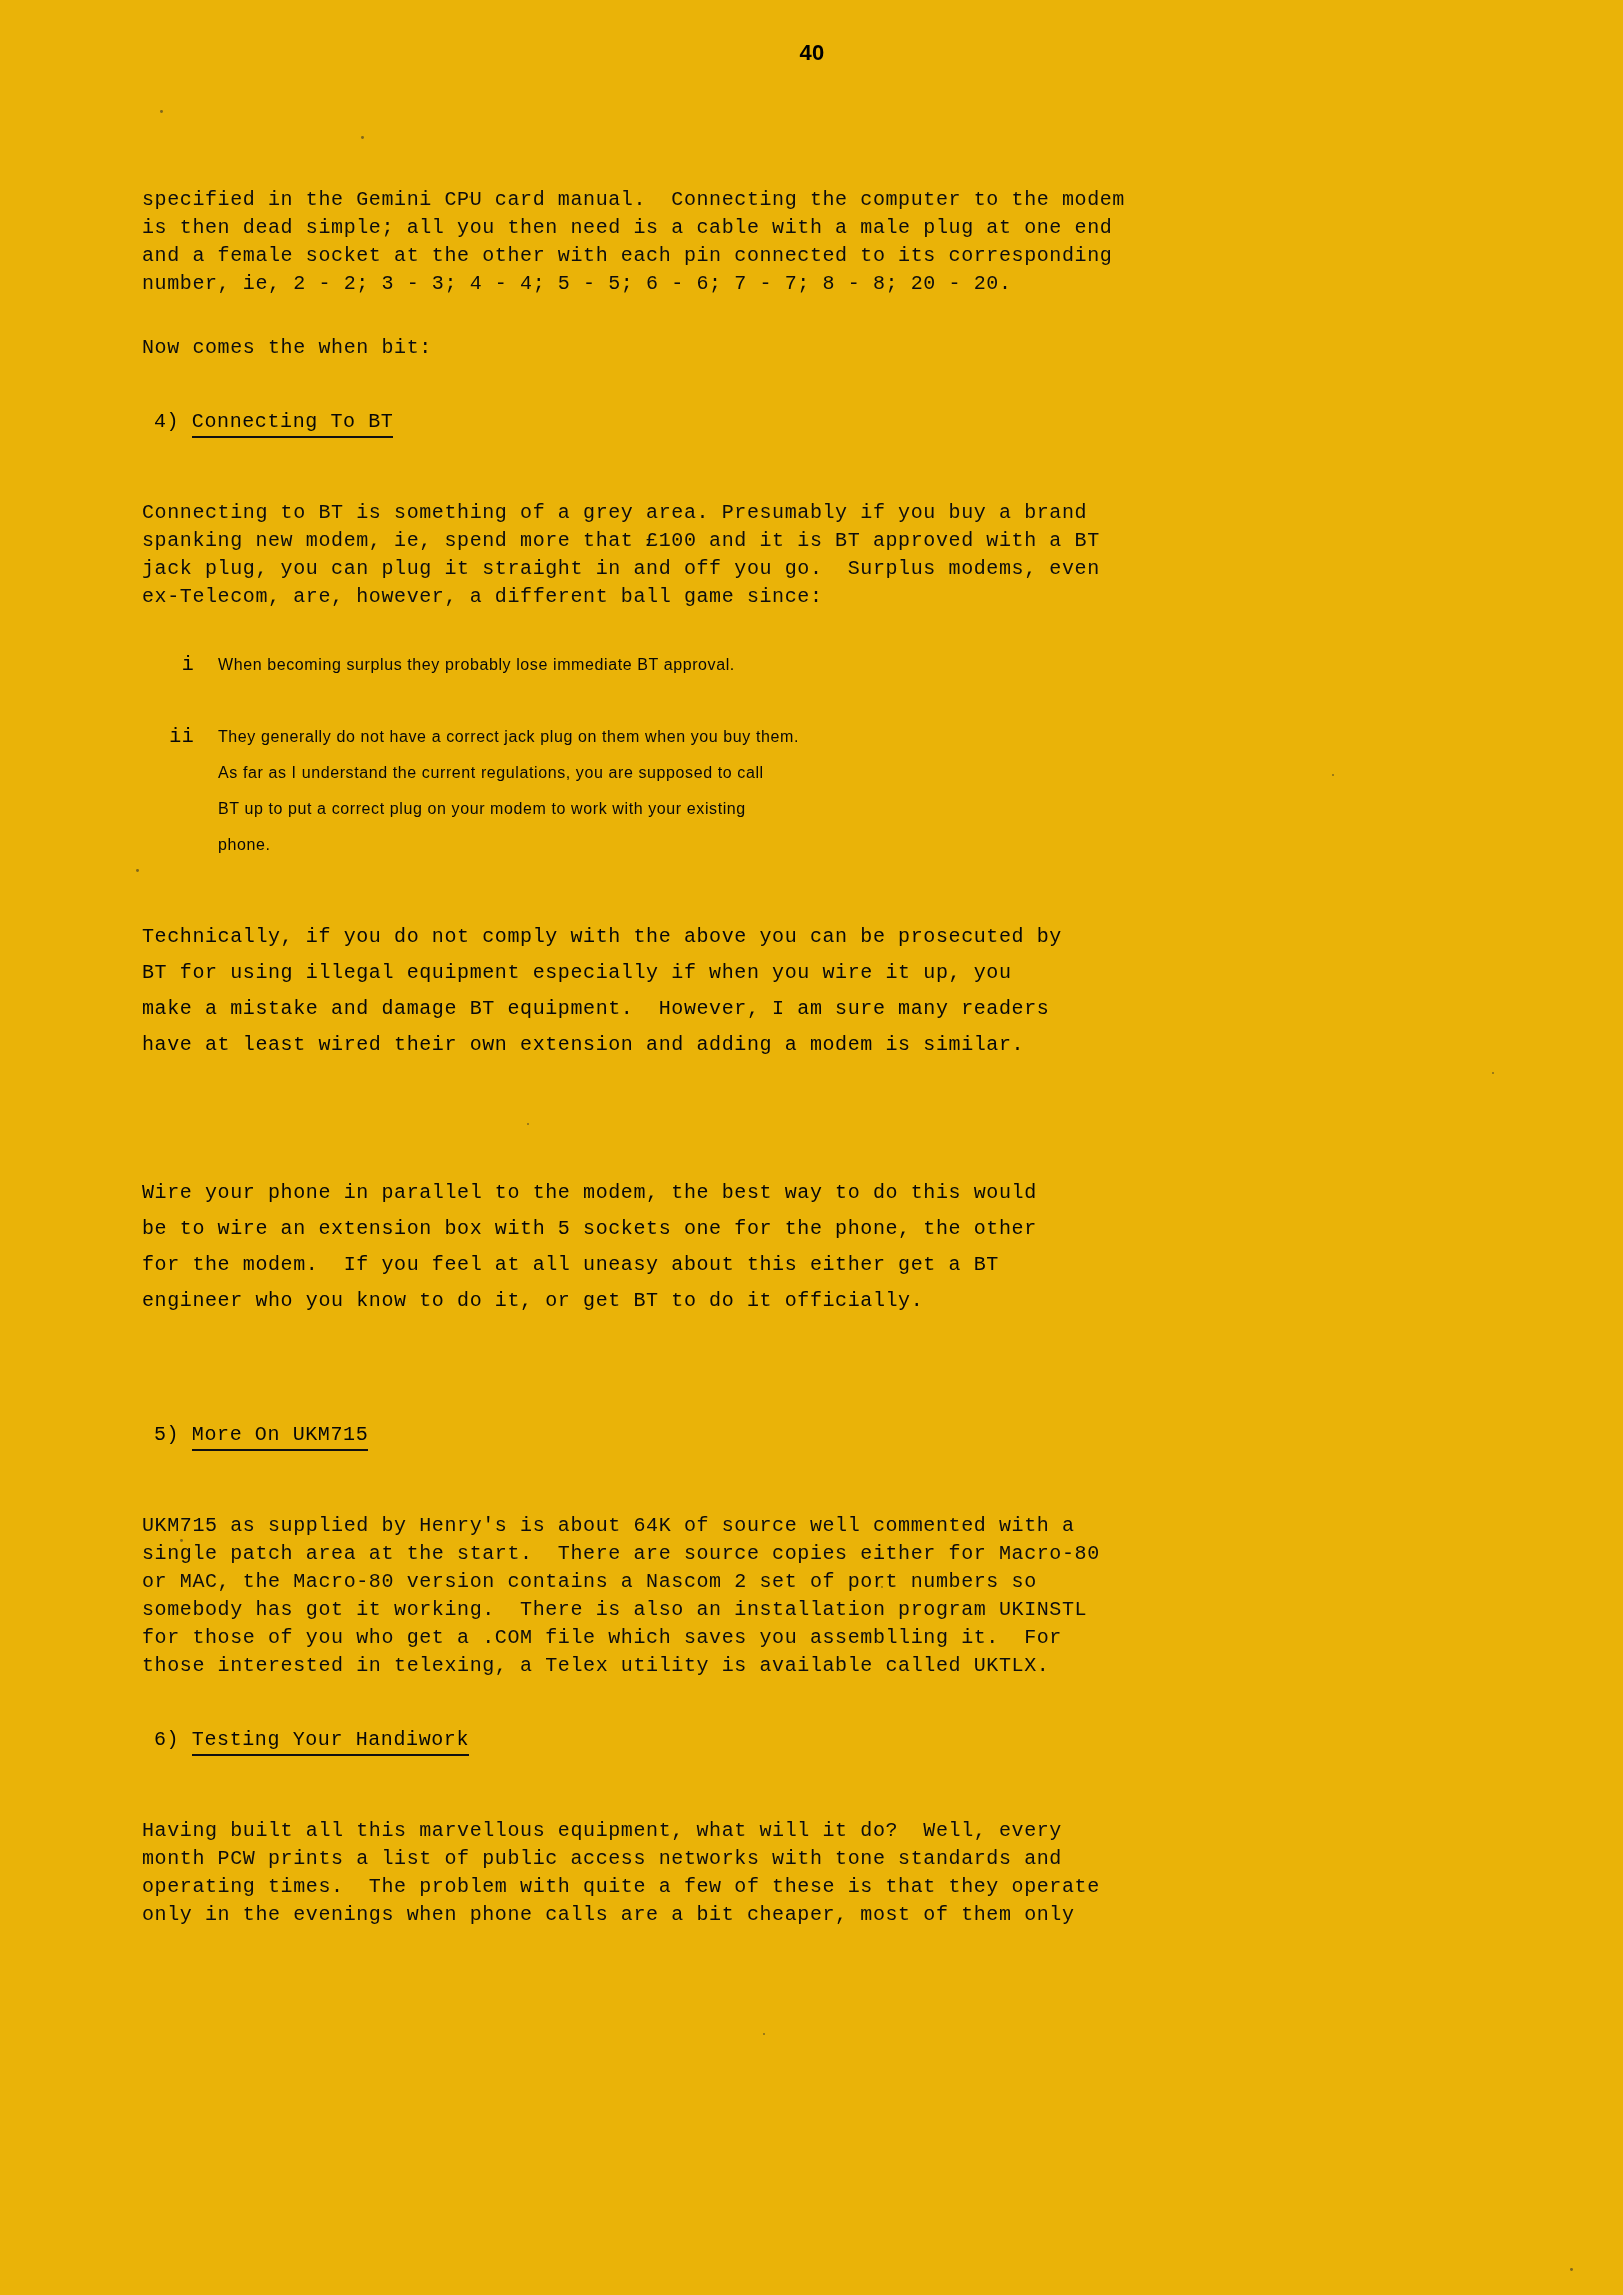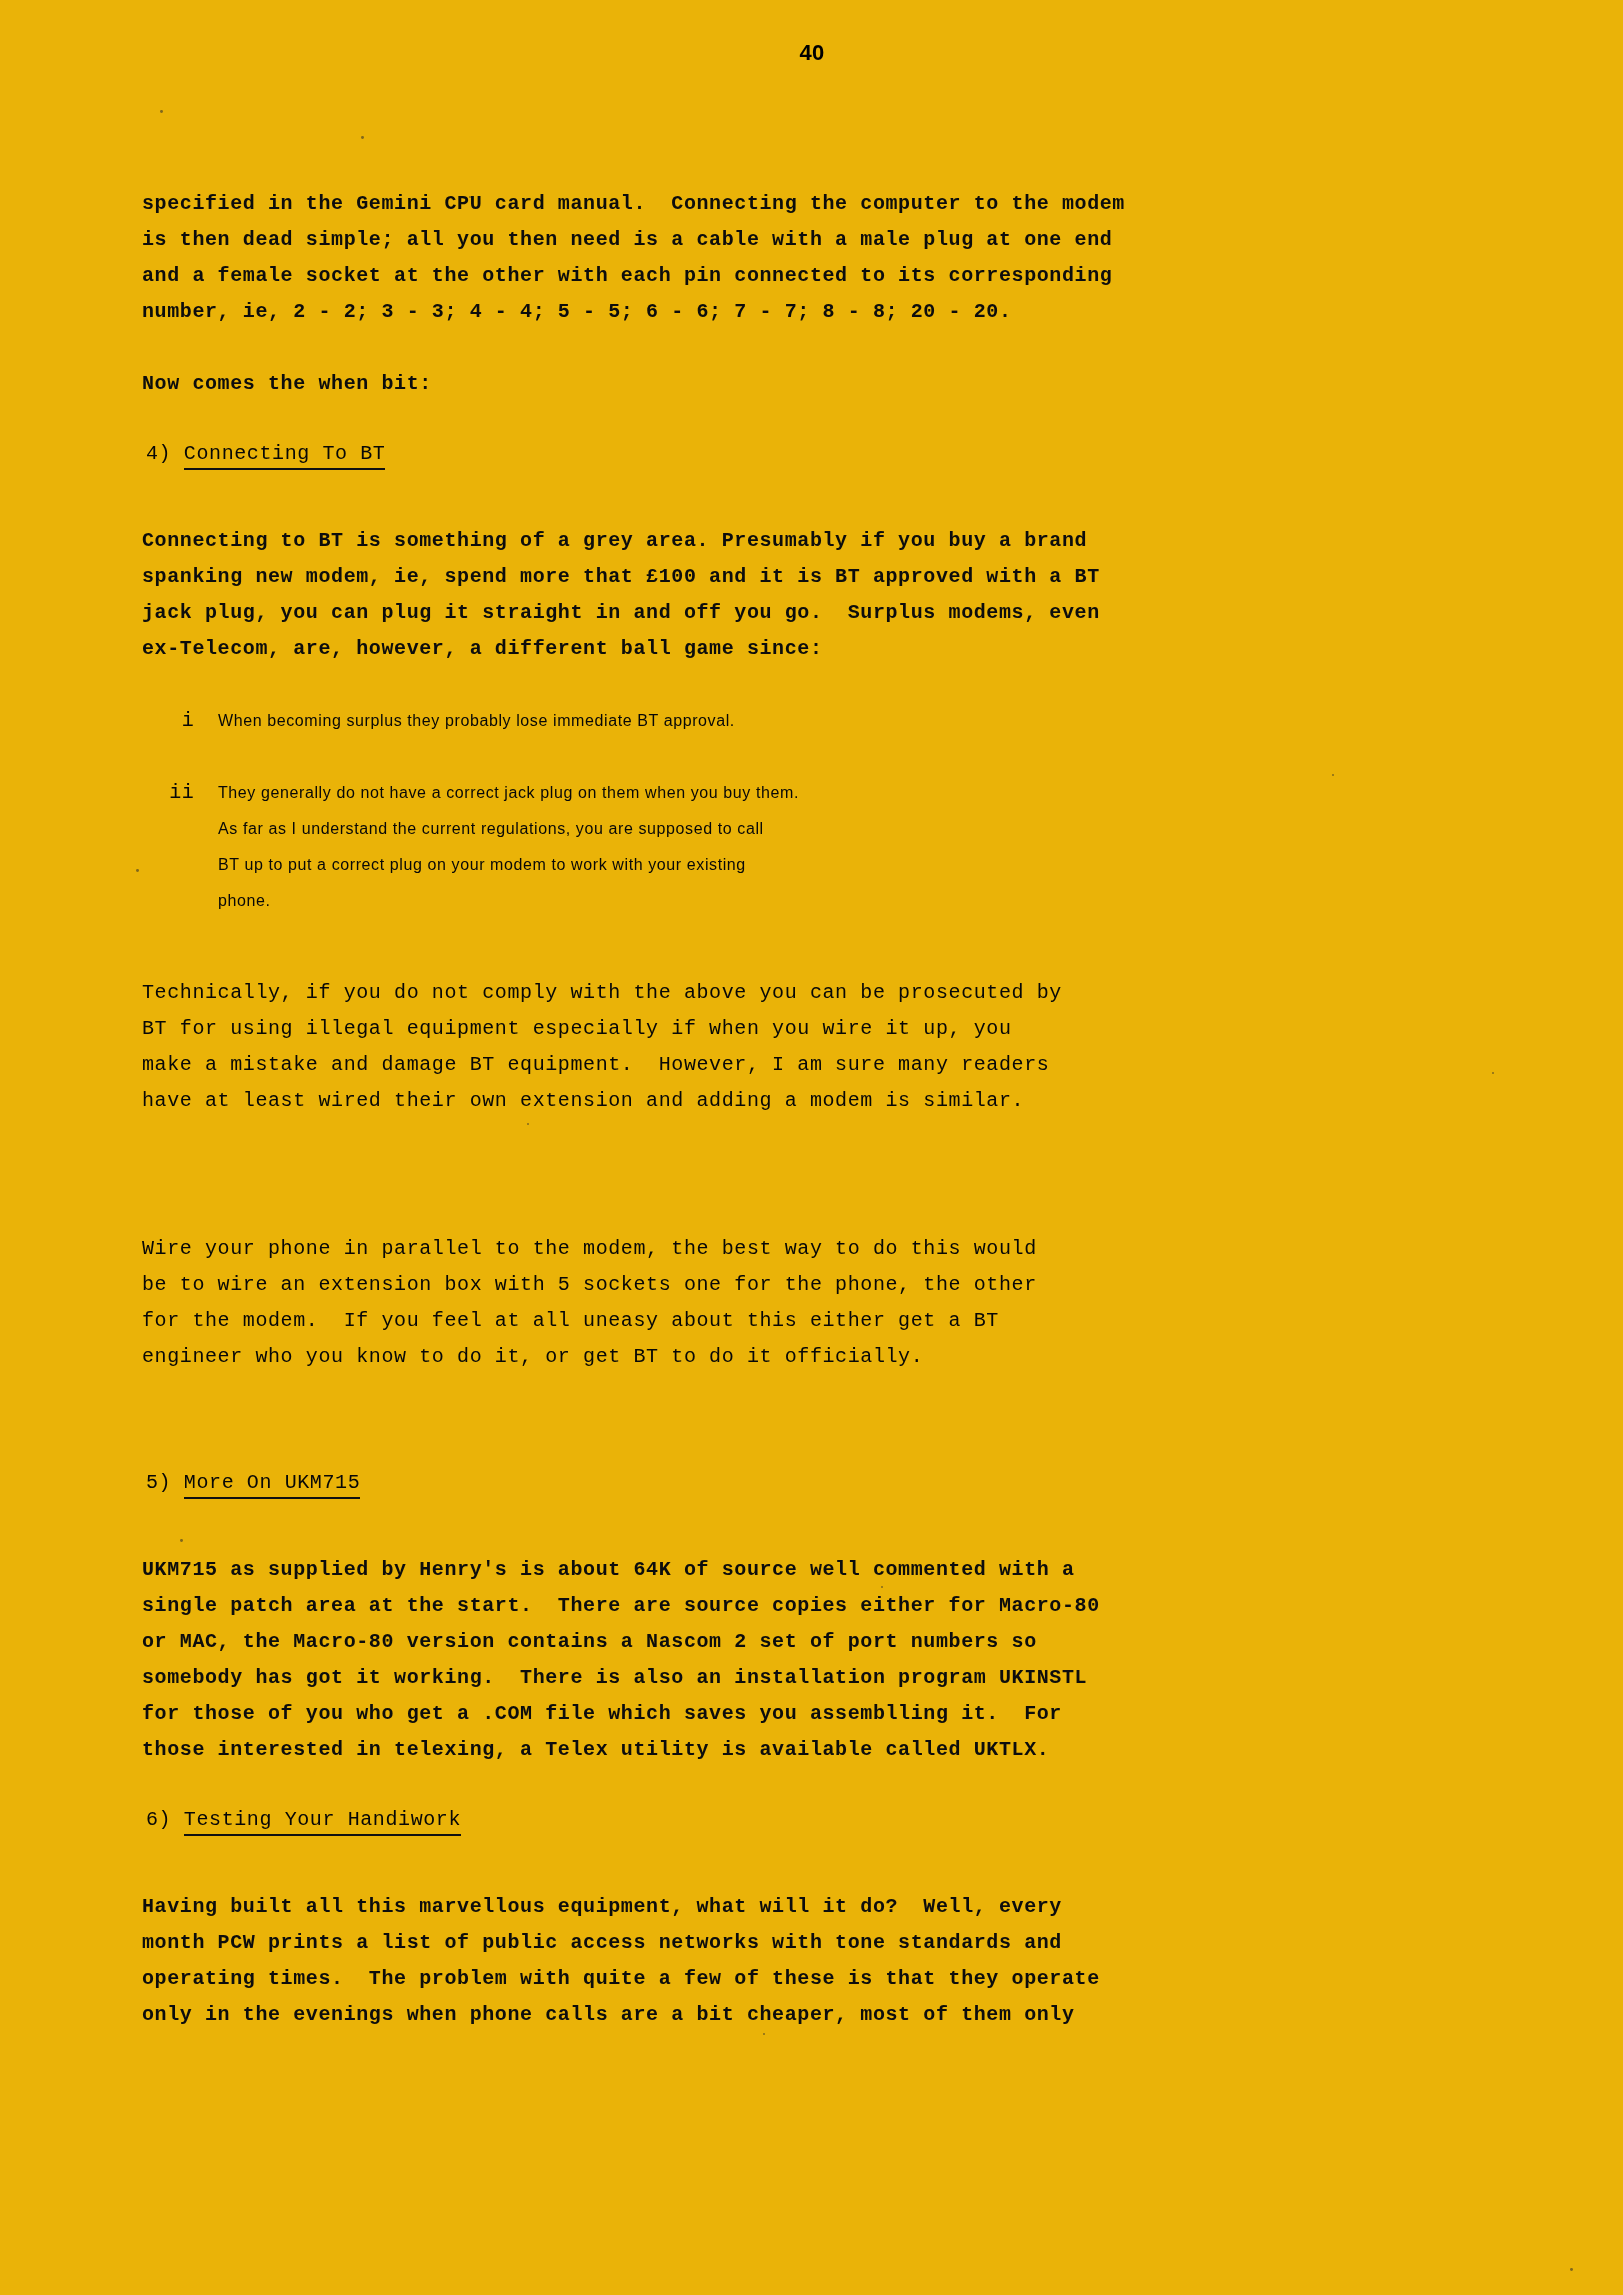--- a/index.html
+++ b/index.html
@@ -41,38 +41,38 @@
     position: absolute;
     left: 142px;
     top: 186px;
     width: 1364px;
   }
 
   
   .tw {
     font-family: "Liberation Mono", "DejaVu Sans Mono", monospace;
     font-size: 20px;
-    line-height: 36px;
+    line-height: 28px;
     letter-spacing: 0.6px;
     color: #0d0d0d;
     white-space: pre-wrap;
-    font-weight: 700;
+    font-weight: 400;
   }
 
   p.para {
     margin: 0;
   }
 
   .gap-sm { height: 36px; }
   .gap-md { height: 54px; }
 
   
   .heading-line {
     display: block;
-    margin: 4px;
+    margin: 12px;
   }
   .heading-num {
     font-family: "Liberation Mono", "DejaVu Sans Mono", monospace;
     font-size: 20px;
     letter-spacing: 0.6px;
   }
   .heading-title {
     font-family: "Liberation Mono", "DejaVu Sans Mono", monospace;
     font-size: 20px;
     letter-spacing: 0.6px;

